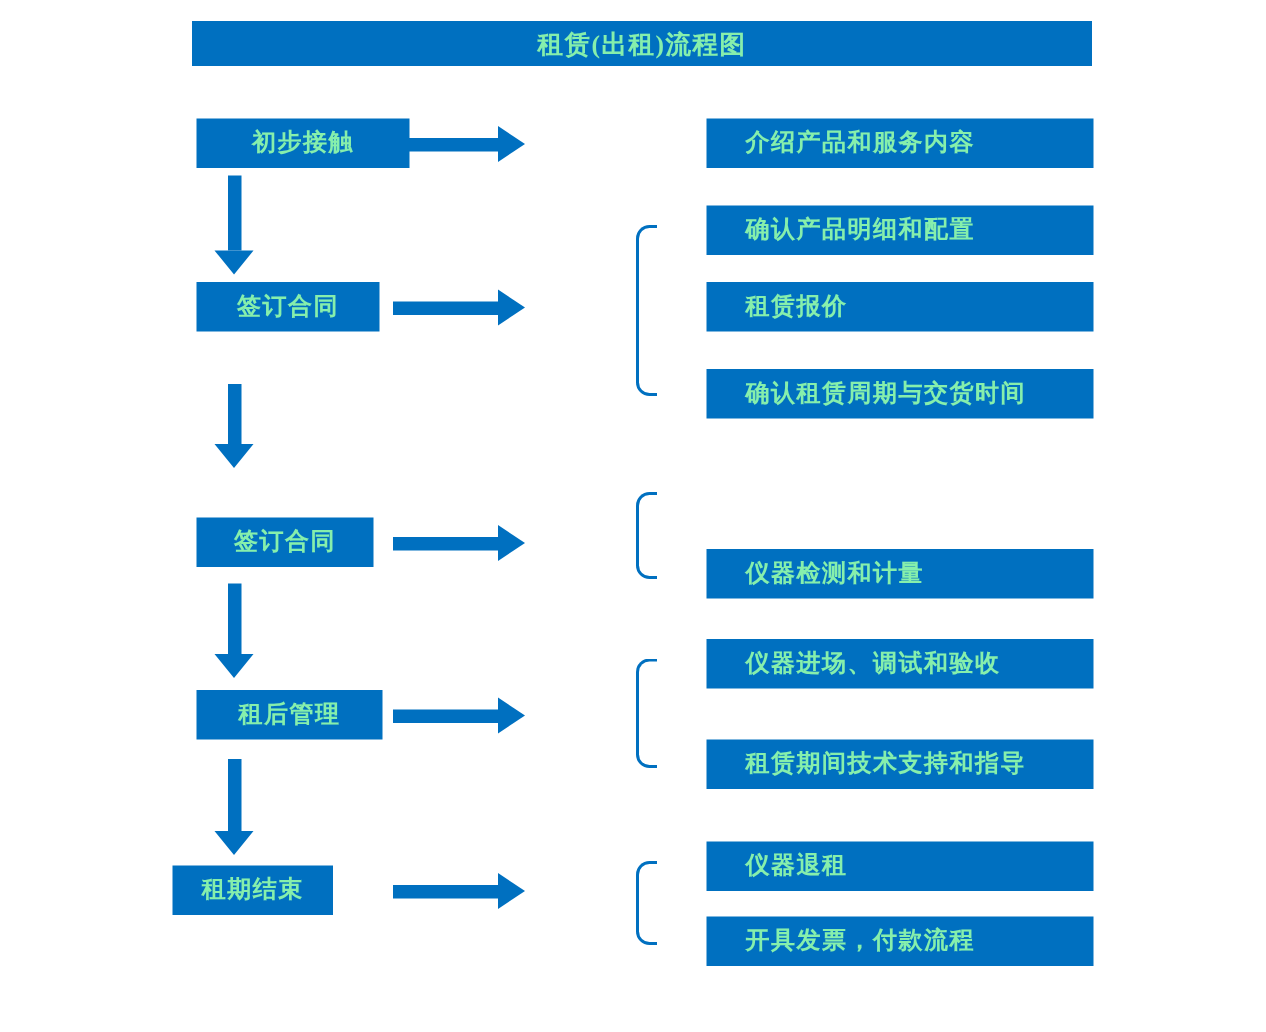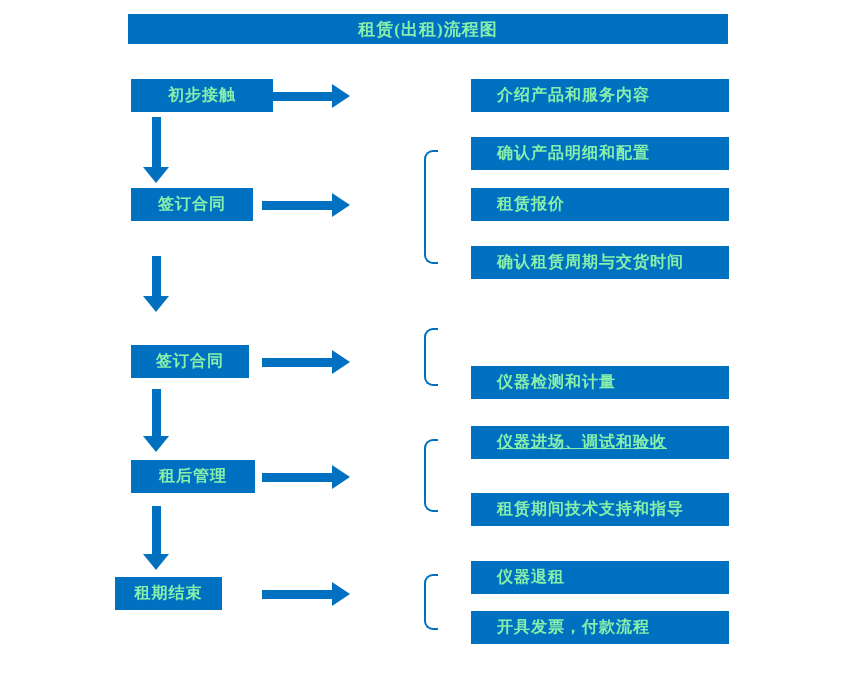--- a/index.html
+++ b/index.html
@@ -137,19 +137,19 @@
   <div class="bracket" style="top:574px; height:56px;"></div>
 
   <div class="box out-box" style="top:79px;">介绍产品和服务内容</div>
 
   <div class="box out-box" style="top:137px;">确认产品明细和配置</div>
   <div class="box out-box" style="top:188px;">租赁报价</div>
   <div class="box out-box" style="top:246px;">确认租赁周期与交货时间</div>
 
   <div class="box out-box" style="top:366px;">仪器检测和计量</div>
 
-  <div class="box out-box" style="top:426px;text-decoration:underline;">仪器进场、调试和验收</div>
+  <div class="box out-box" style="top:426px;">仪器进场、调试和验收</div>
   <div class="box out-box" style="top:493px;">租赁期间技术支持和指导</div>
 
   <div class="box out-box" style="top:561px;">仪器退租</div>
   <div class="box out-box" style="top:611px;">开具发票，付款流程</div>
 
 </div>
 
 </body></html>

